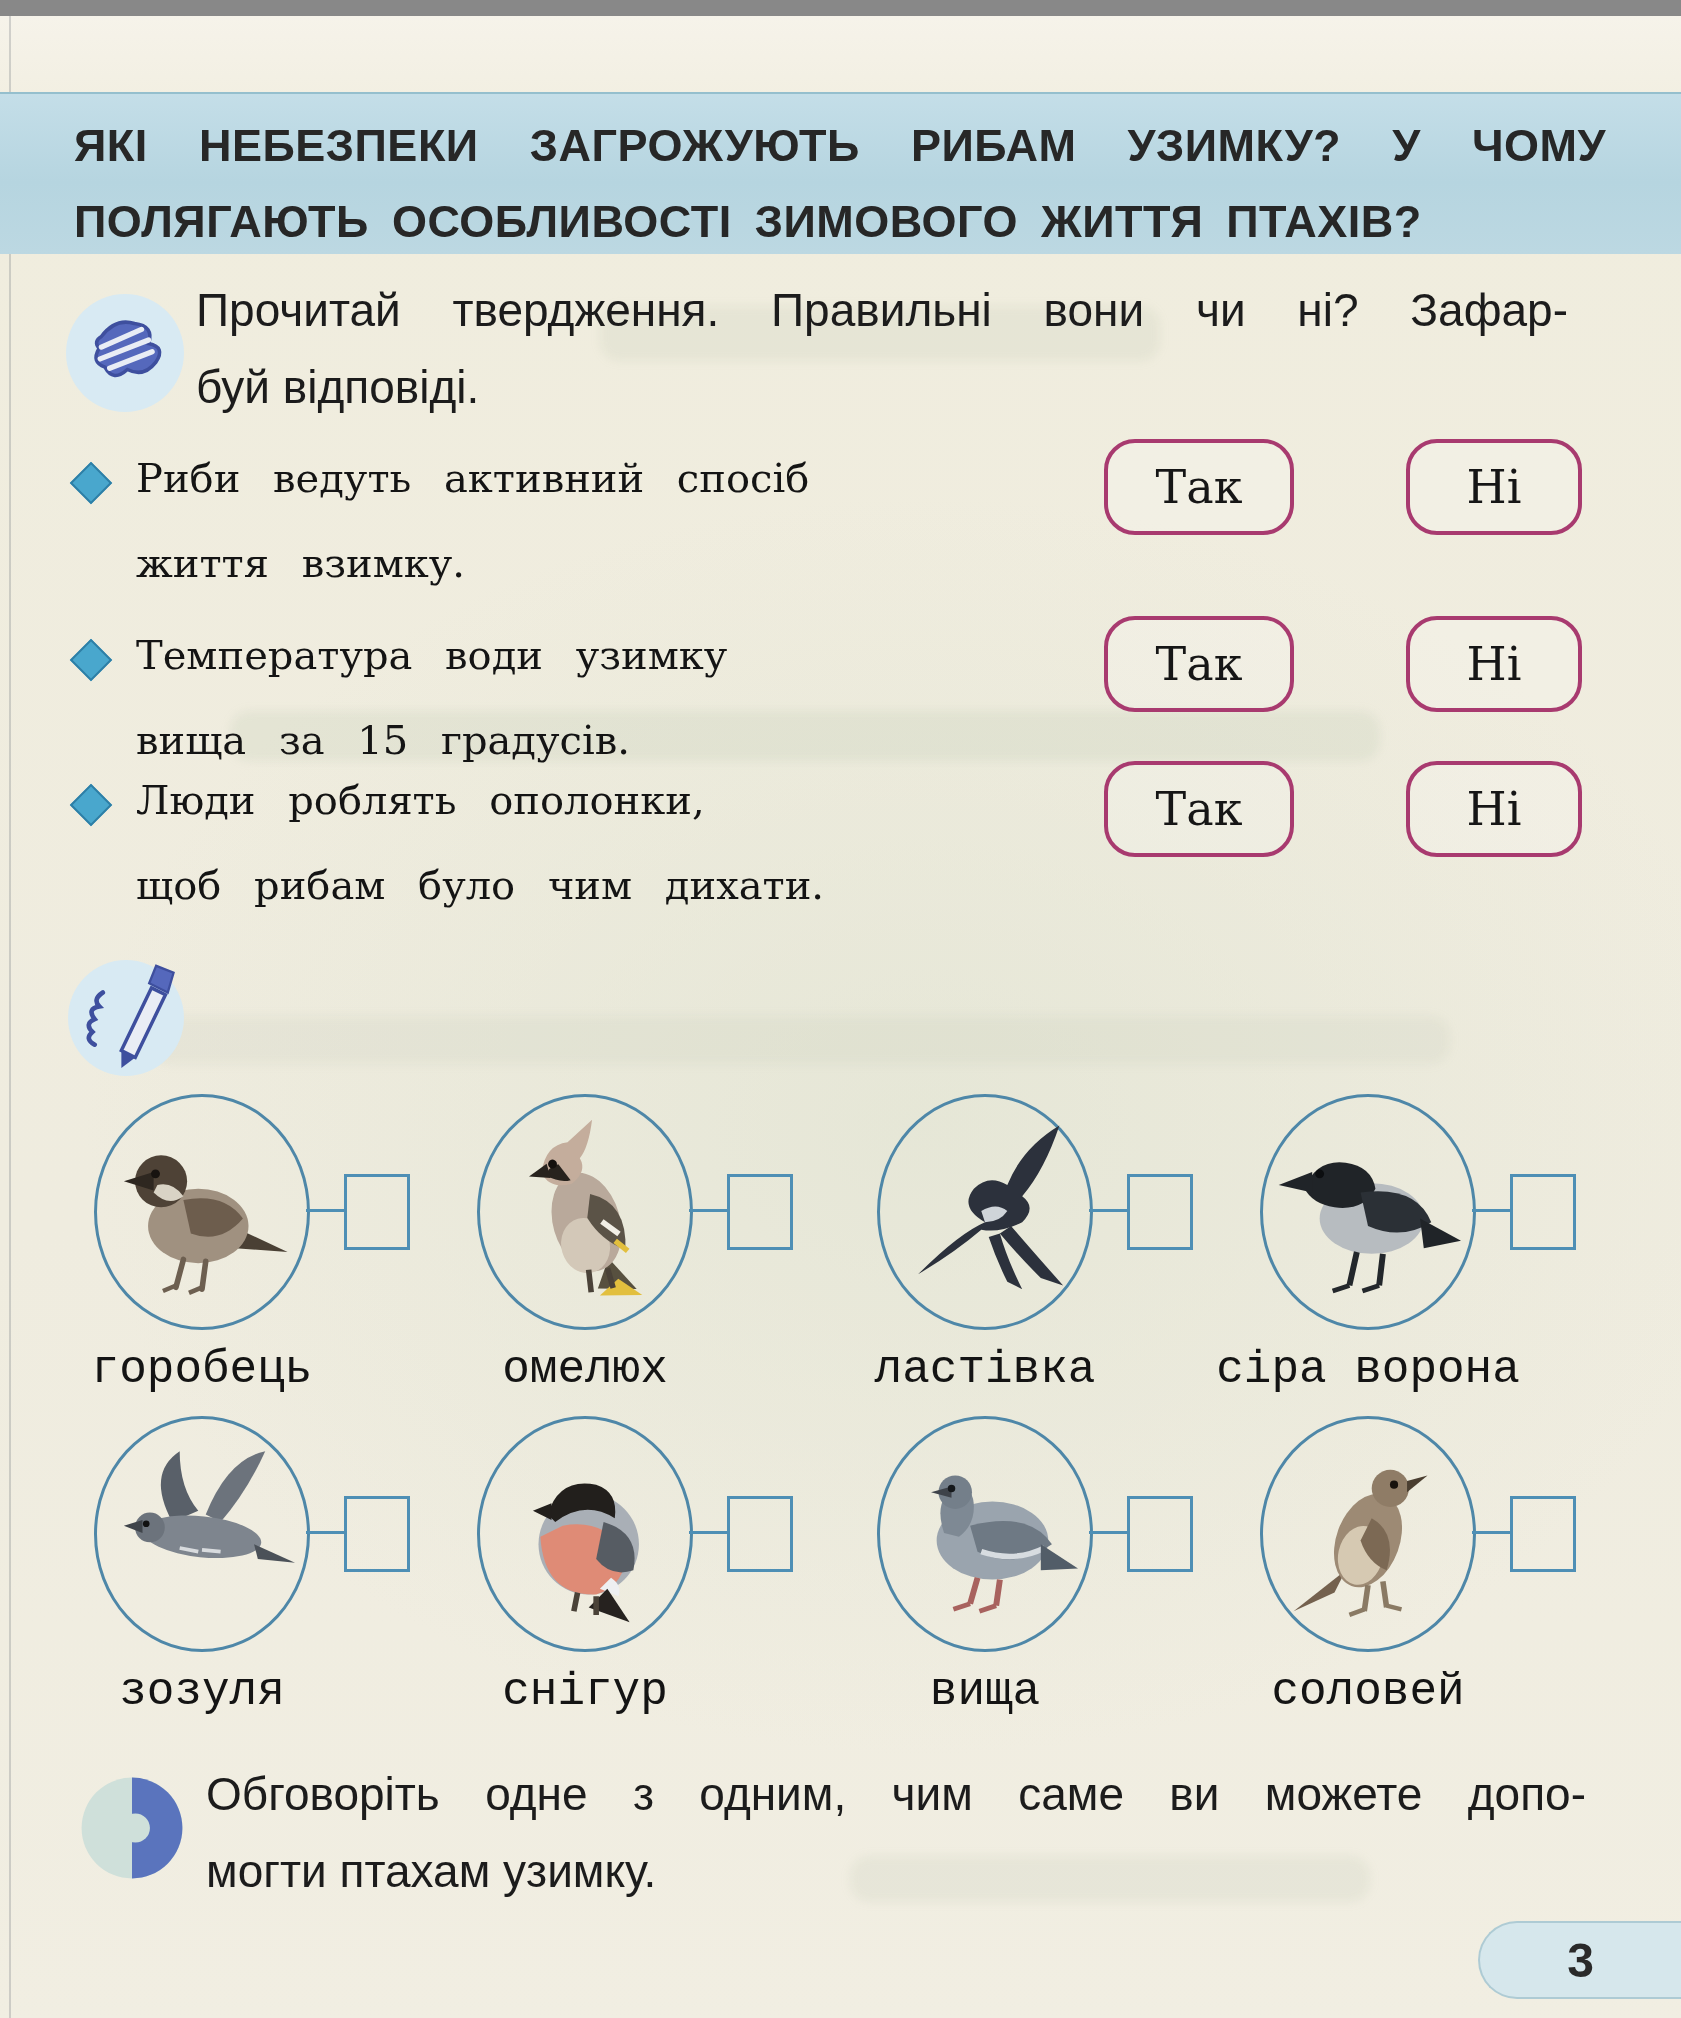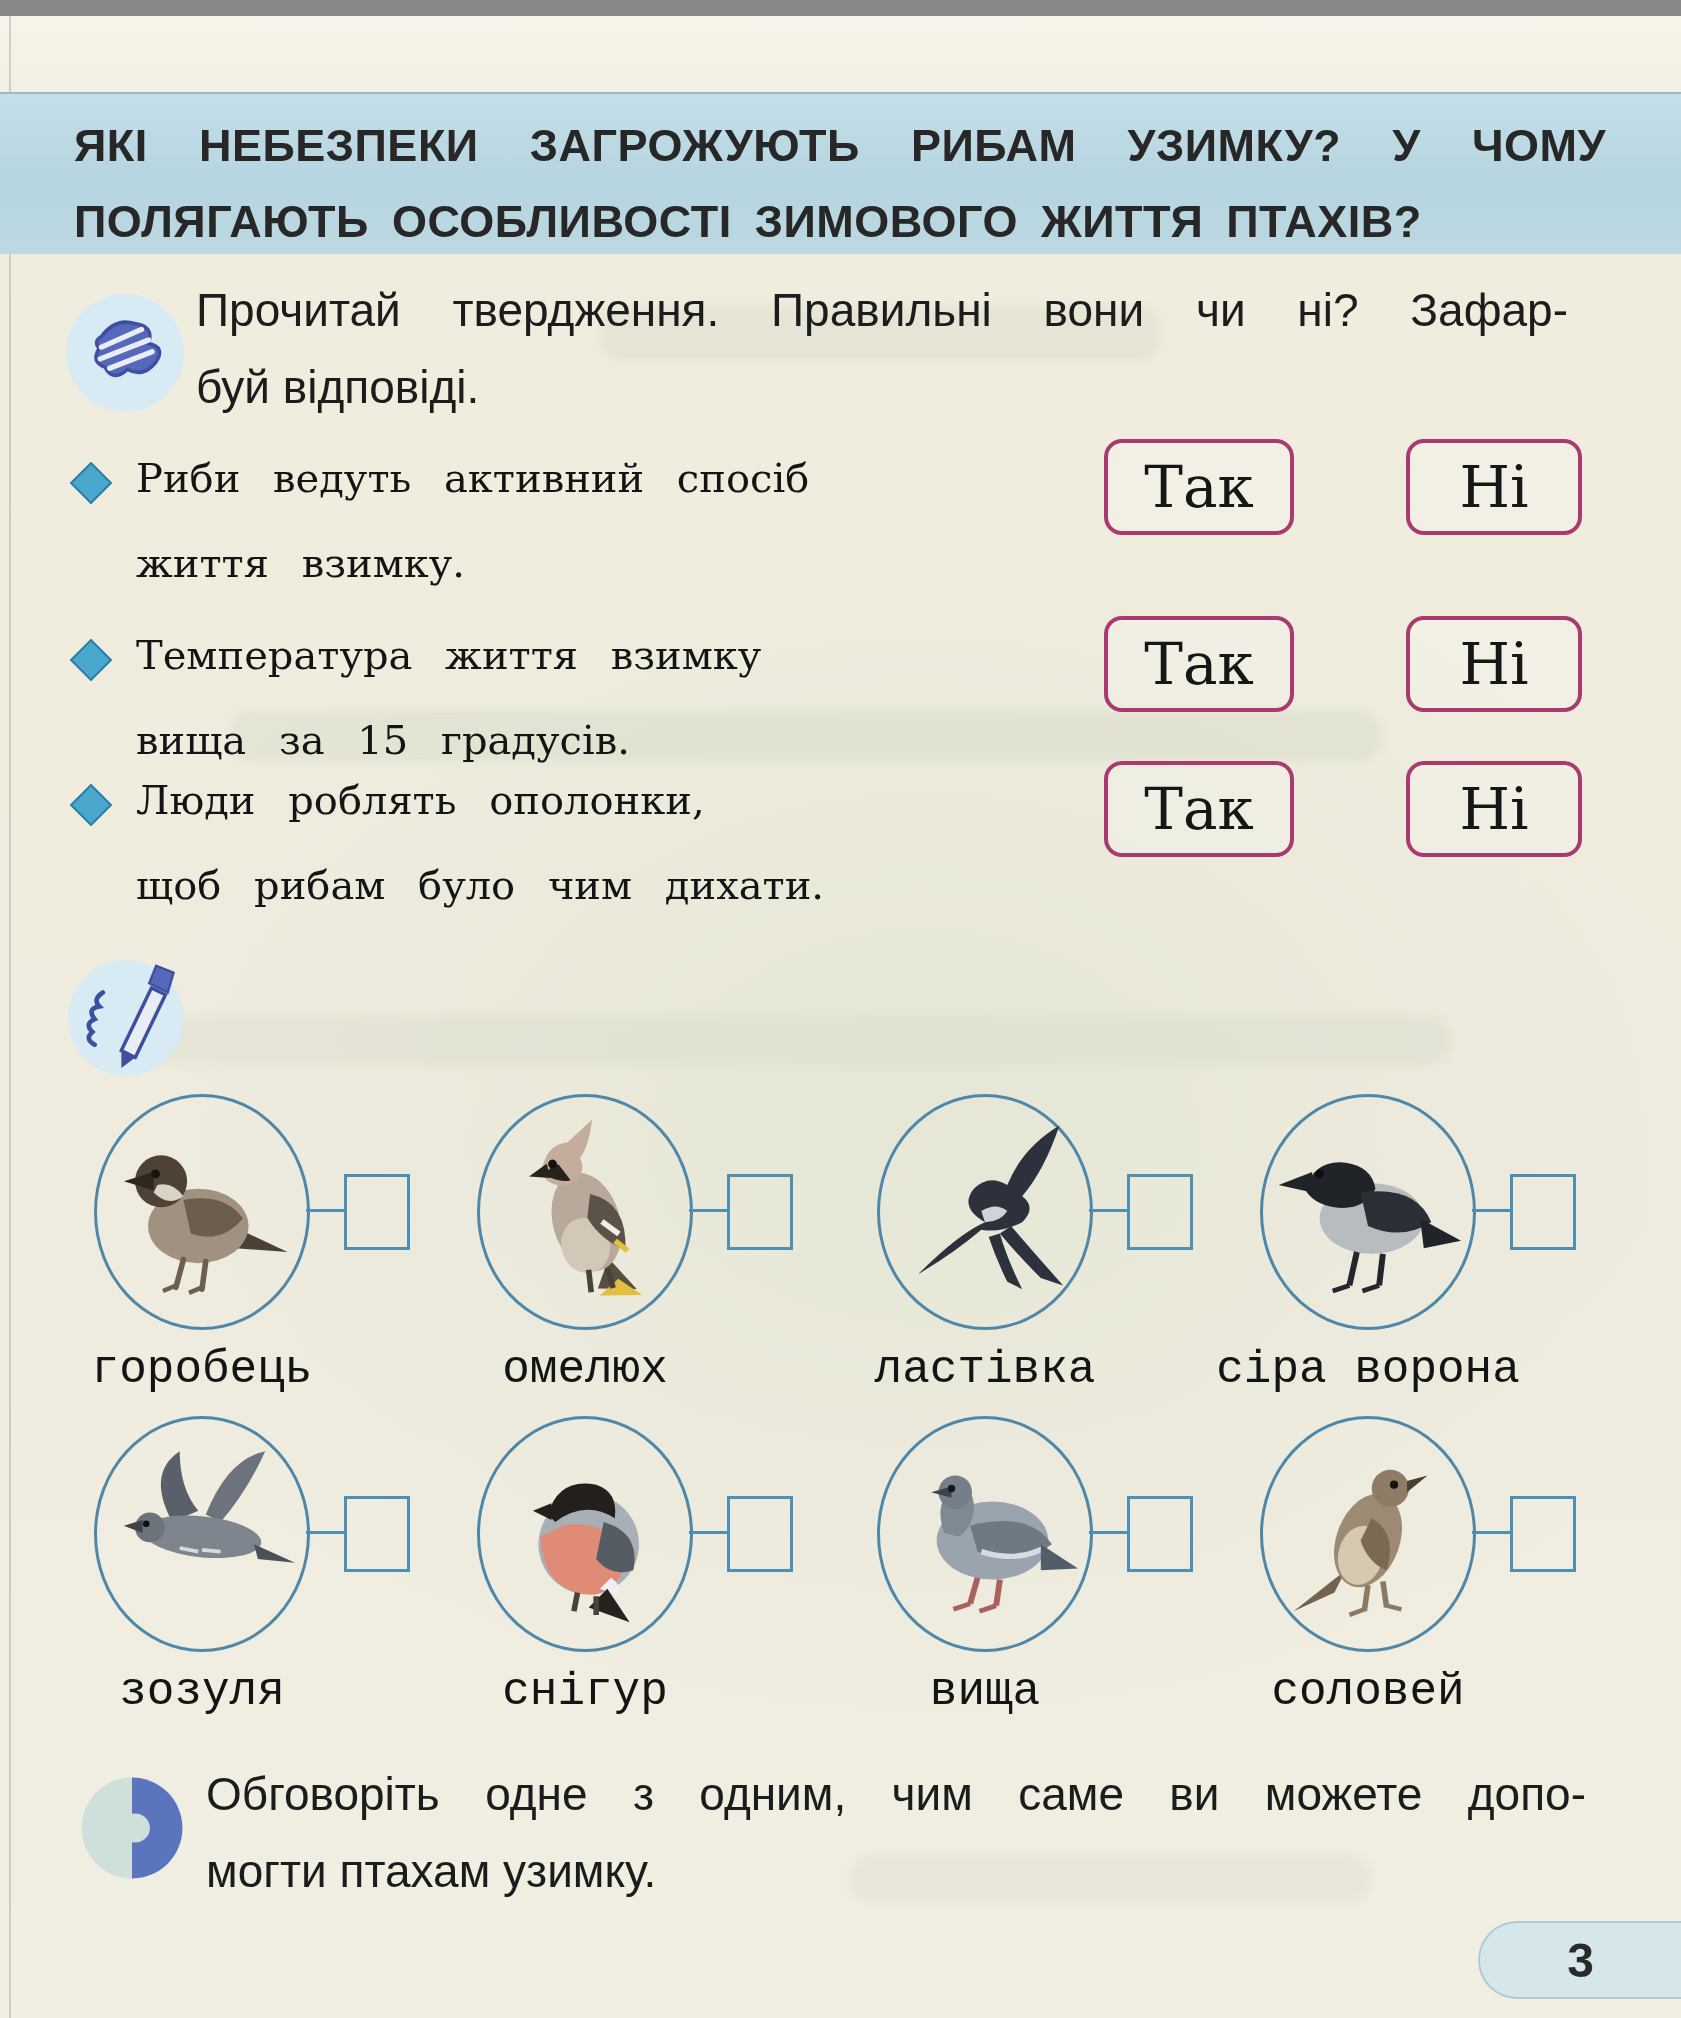--- a/index.html
+++ b/index.html
@@ -47,24 +47,24 @@
     position:absolute;left:76px;top:32px;width:26px;height:26px;
     background:#49a7cd;border:2px solid #2e7fa6;transform:rotate(45deg);
   }
   .st-text{
     position:absolute;left:136px;top:0;width:830px;
     font-family:"DejaVu Serif", serif;font-size:40px;line-height:85px;
     color:#141414;word-spacing:20px;
   }
   .answer-btn{
     position:absolute;top:3px;height:96px;box-sizing:border-box;
-    border:4px solid #a83a6f;border-radius:18px;
+    border:4px solid #a83a6f;border-radius:31px;
     background:rgba(255,255,255,.18);
     display:flex;align-items:center;justify-content:center;
-    font-family:"DejaVu Serif", serif;font-size:58px;color:#161616;
+    font-family:"DejaVu Serif", serif;font-size:46px;color:#161616;
     cursor:pointer;
   }
   .btn-yes{left:1104px;width:190px;}
   .btn-no{left:1406px;width:176px;}
 
   
   .bird-cell{position:absolute;width:340px;height:310px;}
   .bird-frame{
     position:absolute;left:0;top:0;width:216px;height:236px;box-sizing:border-box;
     border:3px solid #4e87a8;border-radius:50%;
@@ -125,21 +125,21 @@
       <div>Риби ведуть активний спосіб</div>
       <div>життя взимку.</div>
     </div>
     <div class="answer-btn btn-yes">Так</div>
     <div class="answer-btn btn-no">Ні</div>
   </div>
 
   <div class="st-row" style="top:597px;">
     <div class="diamond"></div>
     <div class="st-text">
-      <div>Температура життя взимку</div>
+      <div>Температура води узимку</div>
       <div>вища за 15 градусів.</div>
     </div>
     <div class="answer-btn btn-yes">Так</div>
     <div class="answer-btn btn-no">Ні</div>
   </div>
 
   <div class="st-row" style="top:742px;">
     <div class="diamond"></div>
     <div class="st-text">
       <div>Люди роблять ополонки,</div>

